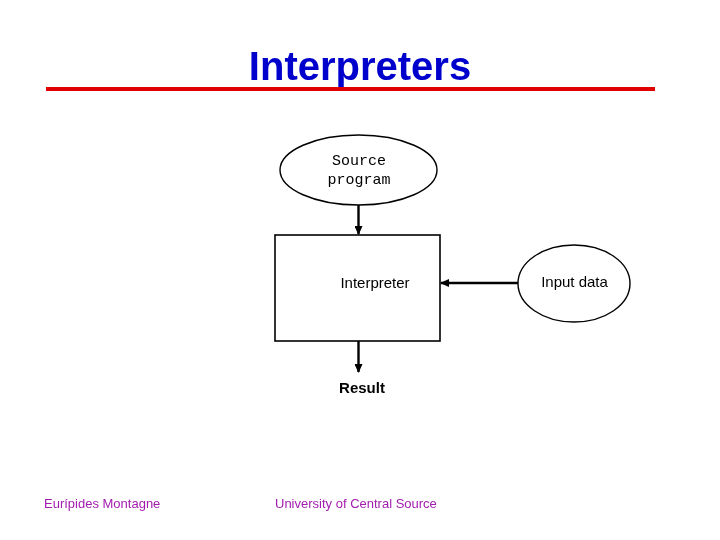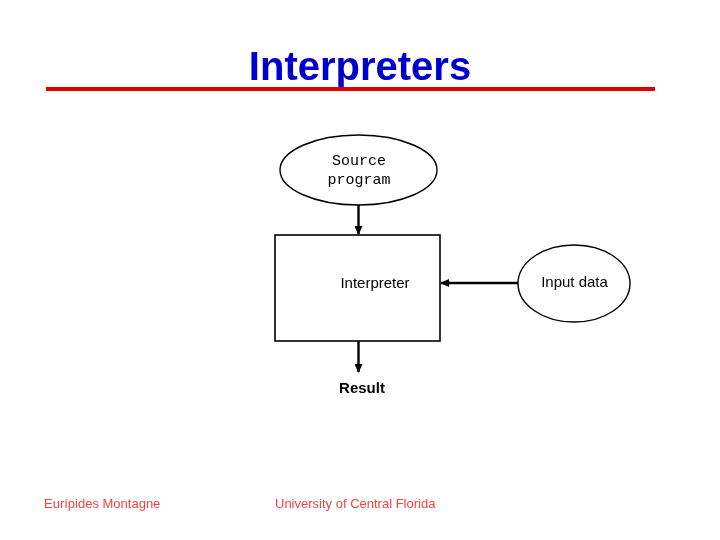--- a/index.html
+++ b/index.html
@@ -81,21 +81,21 @@
     width: 130px;
     font-weight: bold;
   }
   
   .footer-text {
     position: absolute;
     top: 496px;
     font-family: "Liberation Sans", sans-serif;
     font-size: 13px;
     line-height: 16px;
-    color: #ef4444;
+    color: #a21caf;
     white-space: nowrap;
   }
   #footer-author { left: 44px; }
   #footer-institution { left: 275px; }
 </style>
 </head>
 <body>
 
 <div id="slide">
 
@@ -127,15 +127,15 @@
 program</div>
 
   <div class="node-label" id="label-interpreter">Interpreter</div>
 
   <div class="node-label" id="label-input-data">Input data</div>
 
   <div class="node-label" id="label-result">Result</div>
 
   <div class="footer-text" id="footer-author">Eurípides Montagne</div>
 
-  <div class="footer-text" id="footer-institution">University of Central Florida</div>
+  <div class="footer-text" id="footer-institution">University of Central Source</div>
 
 </div>
 
 </body></html>

